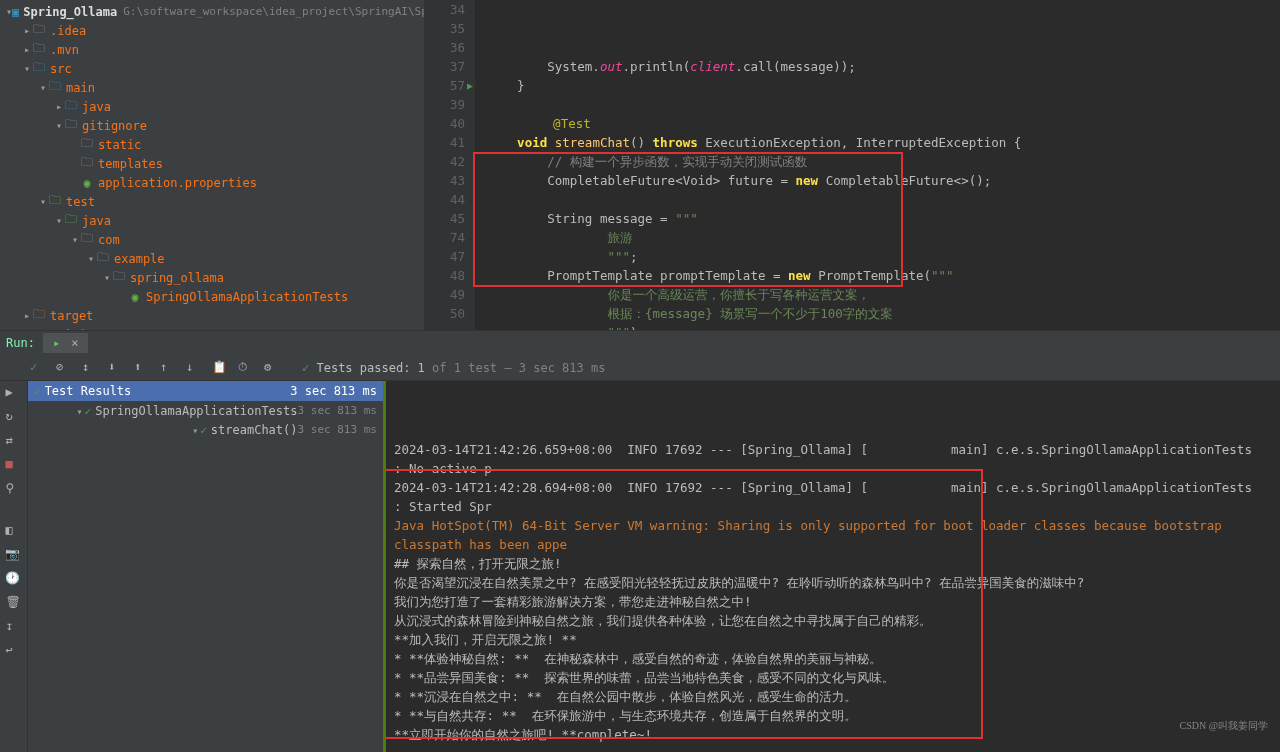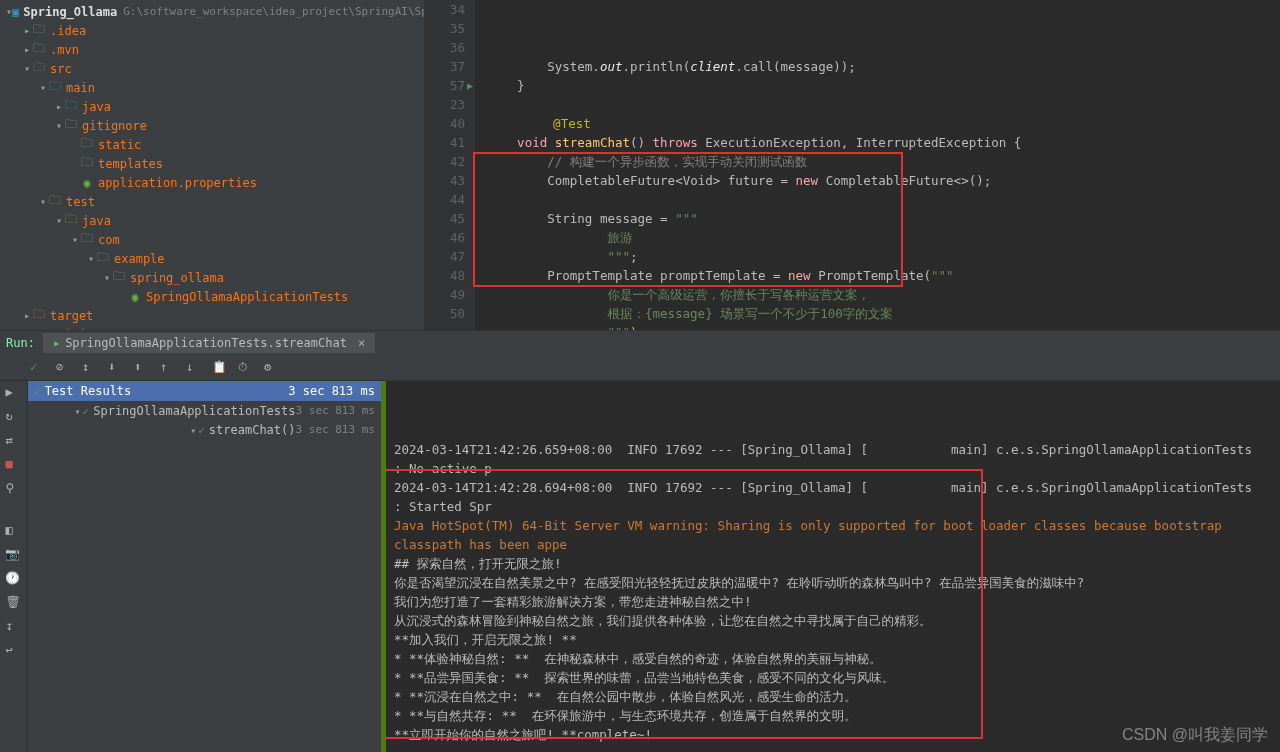--- a/index.html
+++ b/index.html
@@ -79,23 +79,23 @@
   color: #499c54;
   font-size: 10px;
 }
 .code-area {
   flex: 1;
   padding-left: 12px;
   position: relative;
   white-space: pre;
 }
 .code-line { height: 19px; }
-.kw { color: #fca5a5; }
+.kw { color: #fde047; font-weight: bold; }
 .method { color: #ffc66d; }
-.field { color: #e5e5e5; font-style: italic; margin-top: 24px; }
+.field { color: #ec4899; font-style: italic; margin-top: 24px; }
 .str { color: #6a8759; }
 .comment { color: #808080; }
 .anno { color: #bbb529; margin-left: 36px; }
 .red-box1 {
   position: absolute;
   border: 2px solid #e03232;
   left: -2px;
   top: 152px;
   width: 430px;
   height: 135px;
@@ -149,21 +149,21 @@
   align-items: center;
   padding-top: 4px;
   gap: 8px;
 }
 .run-left-toolbar .tb-icon { width: 16px; height: 16px; color: #afb1b3; cursor: pointer; }
 .play-icon { color: #499c54; }
 
 .test-tree {
   width: 358px;
   background: #3c3f41;
-  border-right: 5px solid #4d7c0f;
+  border-right: 3px solid #4d7c0f;
 }
 .test-tree-header {
   background: #4b6eaf;
   height: 20px;
   display: flex;
   align-items: center;
   padding: 0 6px;
   justify-content: space-between;
   color: #ffffff;
 }
@@ -195,25 +195,25 @@
   border: 2px solid #e03232;
   left: -93px;
   top: 88px;
   width: 690px;
   height: 270px;
   pointer-events: none;
 }
 .watermark {
   position: absolute;
   right: 12px;
-  bottom: 6px;
+  bottom: 19px;
   color: #cccccc;
-  font-size: 16px;
+  font-size: 10px;
   opacity: 0.55;
-  font-family: Liberation Sans, sans-serif;
+  font-family: Liberation Serif, serif;
 }
 </style>
 </head>
 <body>
 
 <div class="main-container">
   <div class="top-area">
 
     <div class="project-panel">
       <div class="tree-item" style="padding-left:6px">
@@ -312,60 +312,62 @@
     </div>
 
     <div class="editor-panel">
       <div class="gutter" id="gutter">
           <div class="gutter-line">34</div>
           <div class="gutter-line">35</div>
           <div class="gutter-line">36</div>
           <div class="gutter-line">37</div>
           <span class="gutter-mark" style="top: 76px;">▶</span>
           <div class="gutter-line">57</div>
-          <div class="gutter-line">23</div>
+          <div class="gutter-line">39</div>
           <div class="gutter-line">40</div>
           <div class="gutter-line">41</div>
           <div class="gutter-line">42</div>
           <div class="gutter-line">43</div>
           <div class="gutter-line">44</div>
           <div class="gutter-line">45</div>
-          <div class="gutter-line">46</div>
+          <div class="gutter-line">74</div>
           <div class="gutter-line">47</div>
           <div class="gutter-line">48</div>
           <div class="gutter-line">49</div>
           <div class="gutter-line">50</div>
         </div>
       <div class="code-area" id="code-area">
         <div class="red-box1"></div>
       <div class="code-line">        System.<span class="field">out</span>.println(<span class="field">client</span>.call(message));</div><div class="code-line">    }</div><div class="code-line"></div><div class="code-line">    <span class="anno">@Test</span></div><div class="code-line">    <span class="kw">void</span> <span class="method">streamChat</span>() <span class="kw">throws</span> ExecutionException, InterruptedException {</div><div class="code-line">        <span class="comment">// 构建一个异步函数，实现手动关闭测试函数</span></div><div class="code-line">        CompletableFuture&lt;Void&gt; future = <span class="kw">new</span> CompletableFuture&lt;&gt;();</div><div class="code-line"></div><div class="code-line">        String message = <span class="str">"""</span></div><div class="code-line">                <span class="str">旅游</span></div><div class="code-line">                <span class="str">"""</span>;</div><div class="code-line">        PromptTemplate promptTemplate = <span class="kw">new</span> PromptTemplate(<span class="str">"""</span></div><div class="code-line">                <span class="str">你是一个高级运营，你擅长于写各种运营文案，</span></div><div class="code-line">                <span class="str">根据：{message} 场景写一个不少于100字的文案</span></div><div class="code-line">                <span class="str">"""</span>);</div></div>
     </div>
   </div>
 
   <div class="run-panel">
     <div class="run-tab-bar">
       <span class="run-label">Run:</span>
       <div class="run-tab">
         <span style="color:#6fbf6f">▸</span>
-        <span>SpringOllamaApplicationTests.streamChat</span>
         <span style="margin-left:6px;color:#afb1b3">×</span>
       </div>
     </div>
 
     <div class="run-toolbar">
       <span class="toolbar-icon" style="color:#499c54">✓</span>
       <span class="toolbar-icon">⊘</span>
       <span class="toolbar-icon">↕</span>
       <span class="toolbar-icon">⬇</span>
       <span class="toolbar-icon">⬆</span>
       <span class="toolbar-icon">↑</span>
       <span class="toolbar-icon">↓</span>
       <span class="toolbar-icon">📋</span>
       <span class="toolbar-icon">⏱</span>
       <span class="toolbar-icon">⚙</span>
+      <span class="tests-passed">
+        <span class="ok">✓ </span><span>Tests passed: 1</span><span style="color:#808080"> of 1 test – 3 sec 813 ms</span>
+      </span>
     </div>
 
     <div class="run-body">
       <div class="run-left-toolbar">
         <span class="tb-icon play-icon">▶</span>
         <span class="tb-icon">↻</span>
         <span class="tb-icon">⇄</span>
         <span class="tb-icon" style="color:#c75450">■</span>
         <span class="tb-icon">⚲</span>
         <span style="height:10px"></span>

